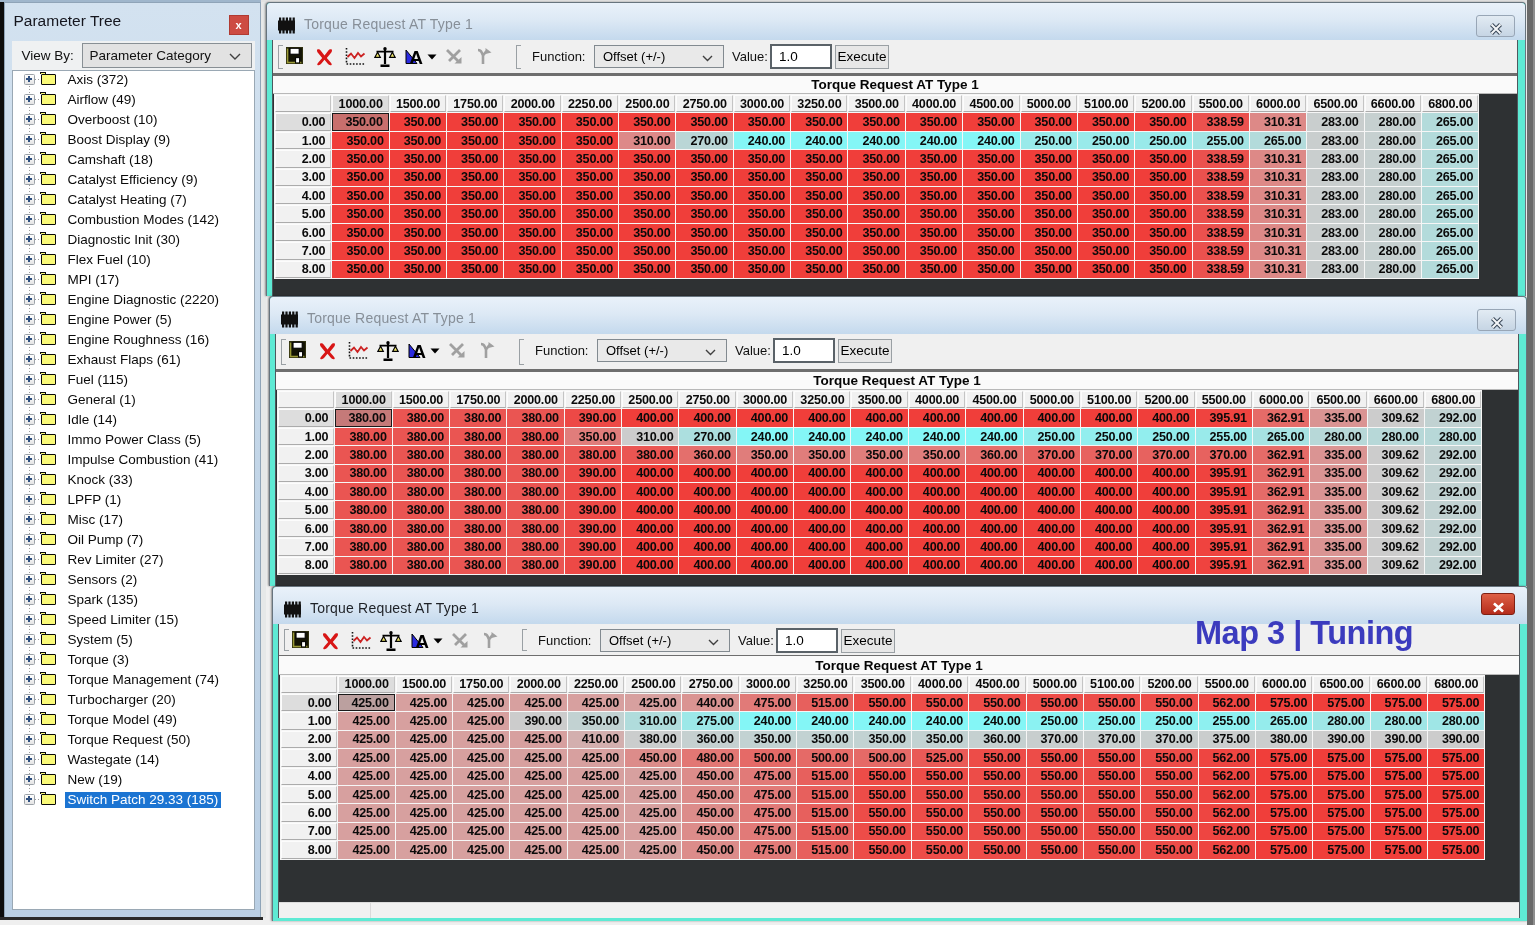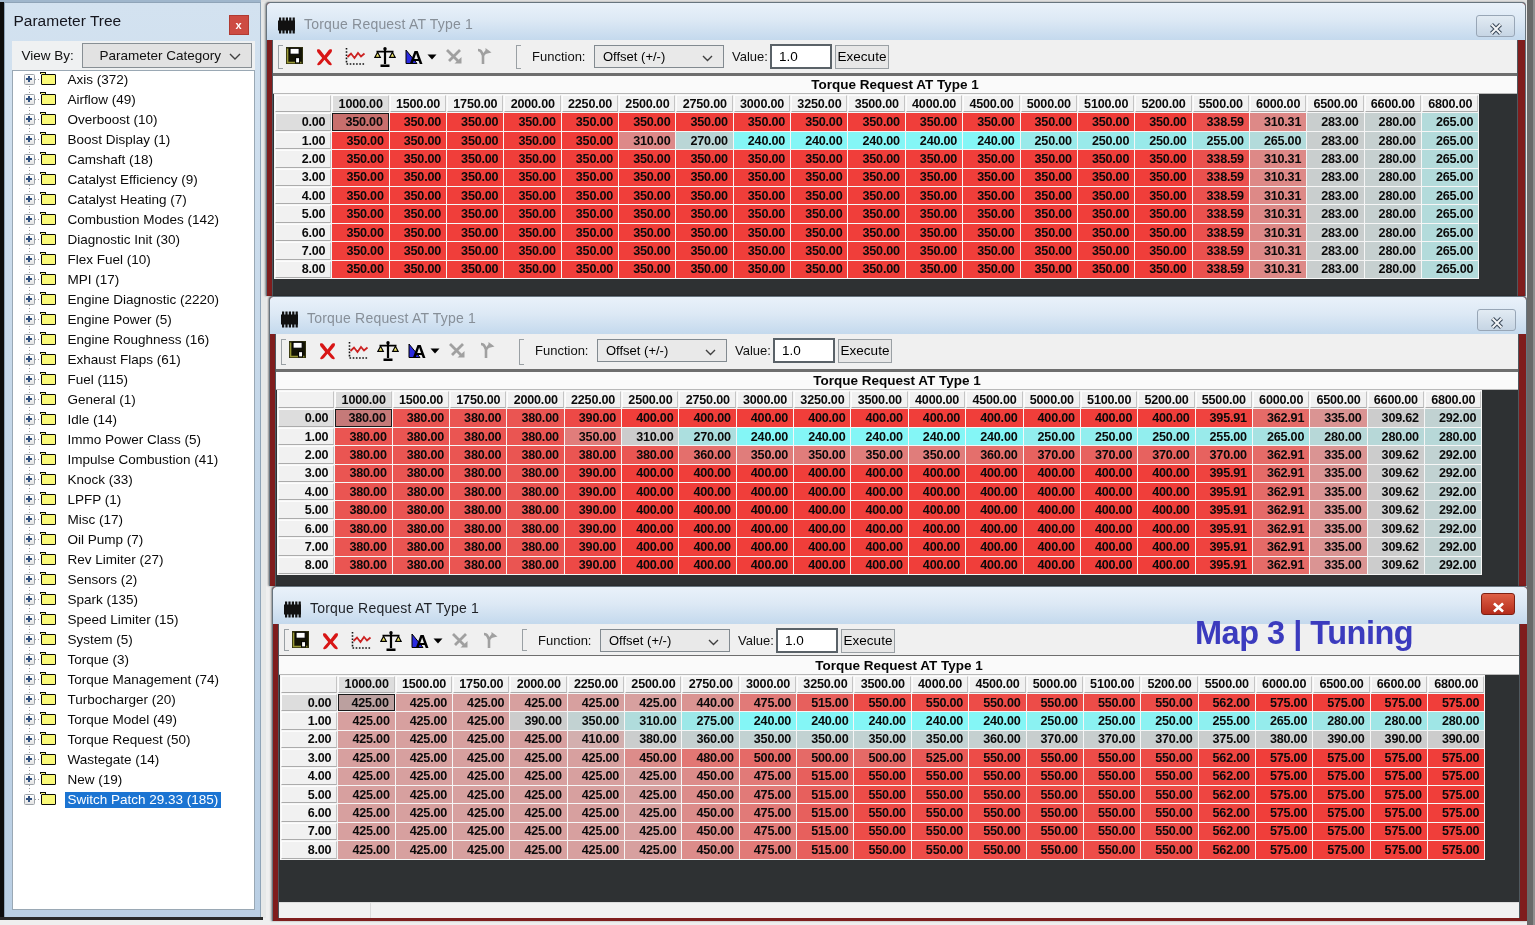--- a/index.html
+++ b/index.html
@@ -15,41 +15,41 @@
 
 
 #panel { position:absolute; left:3.5px; top:2px; width:257.5px; height:916px;
   background:linear-gradient(180deg,#D3E2F0 0%,#C3D6E8 50%,#BACFE4 100%); border:1px solid #8FA4B8; }
 #ptitle { position:absolute; left:9px; top:9px; font-size:15.5px; color:#15161E; }
 #pclose { position:absolute; left:224px; top:12px; width:20px; height:20px; background:#CD4B42;
   border:1px solid #B03A32; color:#fff; font-size:11px; font-weight:bold; text-align:center; line-height:19px; }
 #viewbyrow { position:absolute; left:7px; top:38px; width:243px; height:29px; background:#EFF1F2; }
 #viewbylab { position:absolute; left:10px; top:7px; font-size:13.5px; color:#101010; }
 #combo1 { position:absolute; left:70px; top:2px; width:170px; height:25px; background:#E2E2E2;
-  border:1px solid #888F94; font-size:13.5px; color:#101010; line-height:23px; padding-left:17px; }
+  border:1px solid #888F94; font-size:13.5px; color:#101010; line-height:23px; padding-left:7px; }
 #treebox { position:absolute; left:7px; top:67px; width:243px; height:840px; background:#FFFFFF;
   border:1px solid #9AA8B4; overflow:hidden; }
 #vline { position:absolute; left:16.5px; top:6px; width:1px; height:720px;
   background:repeating-linear-gradient(to bottom,#9A9A9A 0 1px,transparent 1px 3px); }
 .trow { position:relative; height:20px; }
 .pbox { position:absolute; left:11px; top:2.5px; width:11px; height:11px; background:linear-gradient(180deg,#FFF,#E4E4E4);
   border:1px solid #9CA2A8; border-radius:1.5px; }
 .pbox::before { content:""; position:absolute; left:1.4px; top:3.9px; width:6.2px; height:1.2px; background:#2F5080; }
 .pbox::after { content:""; position:absolute; left:3.9px; top:1.4px; width:1.2px; height:6.2px; background:#2F5080; }
 .hdots { position:absolute; left:22px; top:8px; width:7px; height:1px;
   background:repeating-linear-gradient(to right,#9A9A9A 0 1px,transparent 1px 3px); }
 .folder { position:absolute; left:28.5px; top:3px; width:15px; height:11px; background:#FAFA78;
   border:1.6px solid #0A0A0A; border-radius:1px; }
 .ftab { position:absolute; left:-1.6px; top:-3.4px; width:6px; height:2.4px; background:#FAFA78;
   border:1.6px solid #0A0A0A; border-bottom:none; }
 .tlab { position:absolute; left:52px; top:0.5px; font-size:13.5px; color:#0A0A0A; white-space:nowrap; padding:0.5px 3px; }
 .tlab.sel { background:#1B74D2; color:#FFFFFF; }
 
 
-.win { position:absolute; background:#7f1d1d; border:1px solid #67747E; border-bottom:none;
+.win { position:absolute; background:#5eead4; border:1px solid #67747E; border-bottom:none;
   border-radius:4px 4px 0 0; overflow:hidden; box-shadow:-1px 0 2px rgba(0,0,0,0.4); }
 .tbar { position:absolute; left:0; right:0; top:0; height:37px;
   background:linear-gradient(180deg,#E9F1FA 0%,#DDE9F5 45%,#C4D9ED 100%); border-radius:3px 3px 0 0; }
 .ttext { position:absolute; left:37px; top:13px; font-size:14px; letter-spacing:0.2px; }
 .closebtn { position:absolute; right:10px; top:12px; width:39px; height:22px;
   background:linear-gradient(180deg,#E2EBF3,#C6D5E4); border:1px solid #98A6B6; border-radius:3px;
   text-align:center; padding-top:5px; }
 .closebtn.red { top:6px; width:34px; right:12px; background:linear-gradient(180deg,#DE6046,#B52C1B); border:1px solid #7E2013; padding-top:5px; }
 .client { position:absolute; left:5px; right:7px; top:37px; background:#F0F0F0;
   border-left:1px solid #4E585E; border-right:1px solid #4E585E; }
@@ -128,21 +128,21 @@
             <div class="ftab"></div>
           </div>
   <span class="tlab">Overboost (10)</span>
  </div>
 <div class="trow">
   <div class="pbox"></div>
   <div class="hdots"></div>
   <div class="folder">
             <div class="ftab"></div>
           </div>
-  <span class="tlab">Boost Display (1)</span>
+  <span class="tlab">Boost Display (9)</span>
  </div>
 <div class="trow">
   <div class="pbox"></div>
   <div class="hdots"></div>
   <div class="folder">
             <div class="ftab"></div>
           </div>
   <span class="tlab">Camshaft (18)</span>
  </div>
 <div class="trow">

